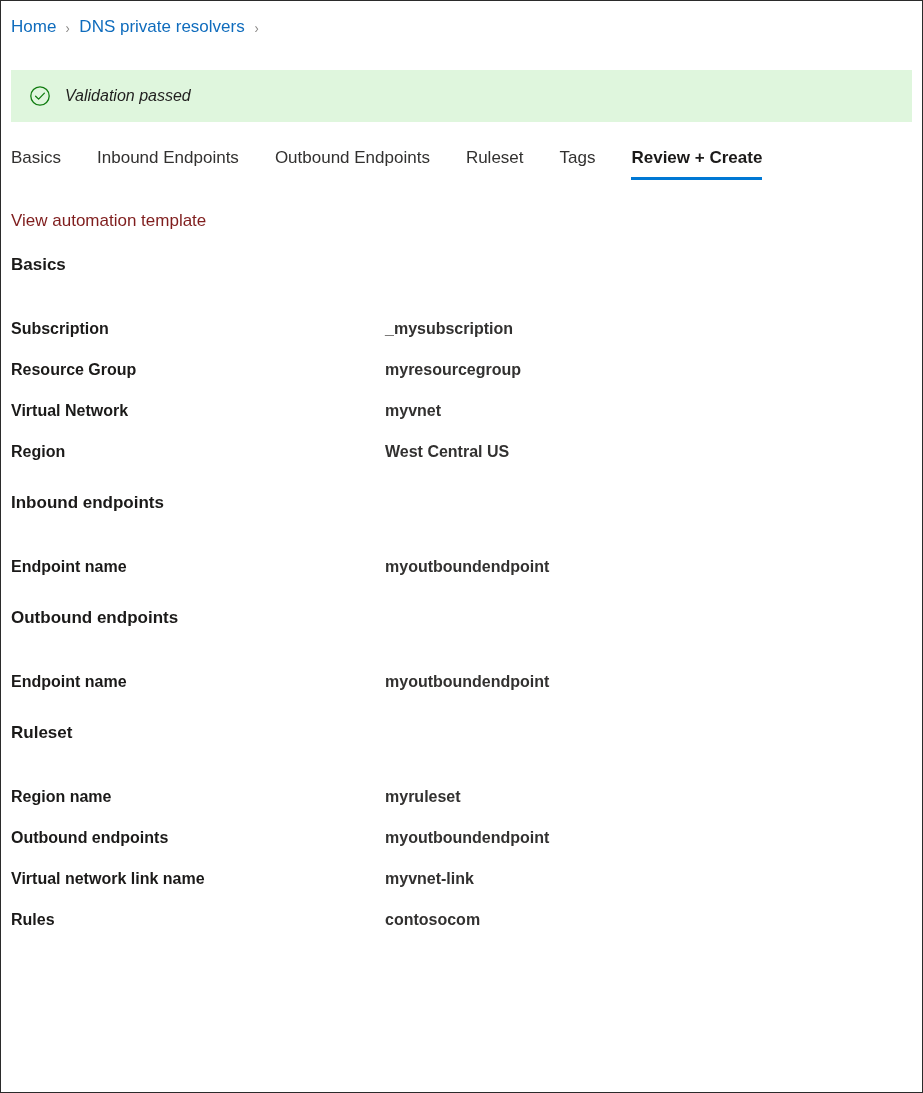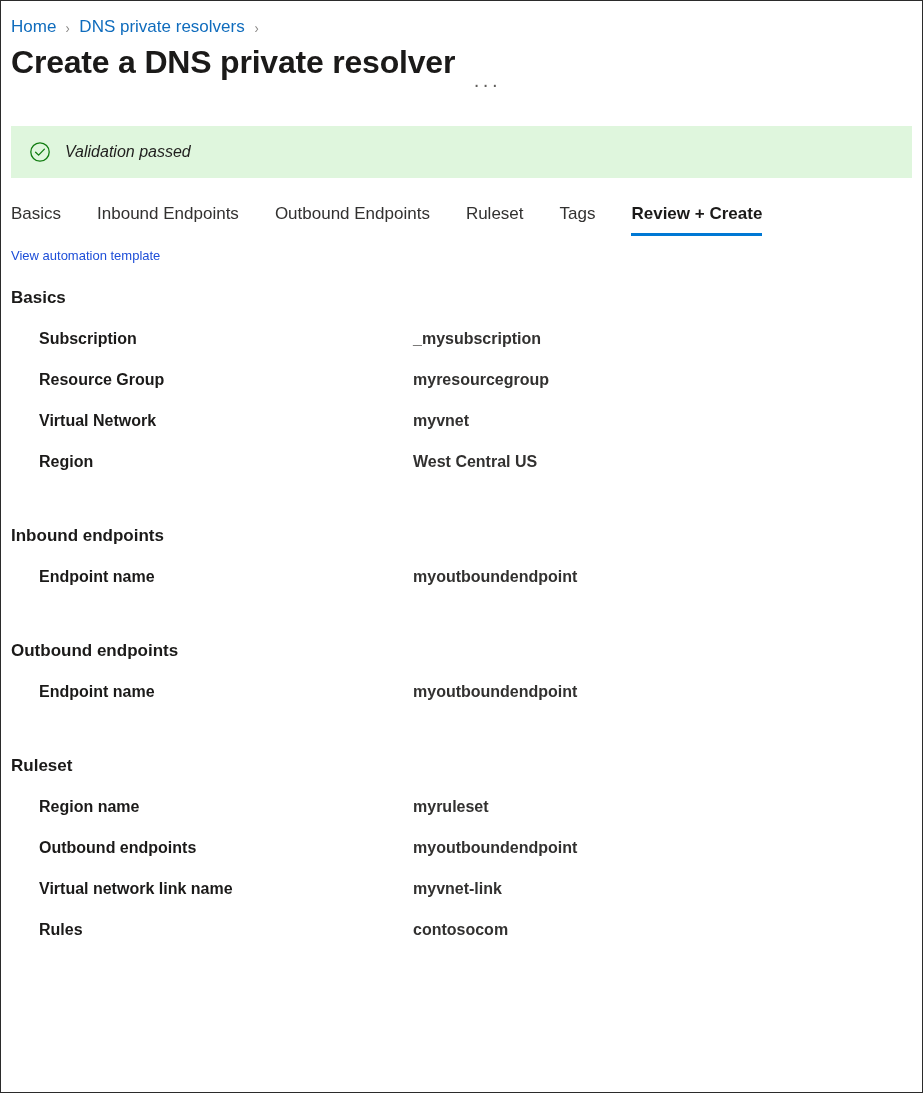--- a/index.html
+++ b/index.html
@@ -122,40 +122,39 @@
     left: 0;
     right: 0;
     bottom: 0;
     height: 3px;
     background: #0078d4;
   }
 
   
   .auto-link {
     display: inline-block;
-    margin-top: 12px;
-    font-size: 13px;
-    color: #1d4ed8;
+    margin-top: 31px;
+    font-size: 17px;
+    color: #7f1d1d;
     cursor: pointer;
   }
 
   
   .section { margin-top: 24px; }
   .section + .section { margin-top: 32px; }
   .section-heading {
     font-size: 17px;
     font-weight: 700;
     color: #1b1a19;
     margin-bottom: 22px;
   }
   .kv-row {
     display: flex;
-    align-items: flex-start;
+    align-items: flex-end;
     height: 41px;
-    margin-left: 28px;
   }
   .kv-label {
     width: 374px;
     flex: 0 0 374px;
     font-size: 16px;
     font-weight: 600;
     color: #1b1a19;
   }
   .kv-value {
     font-size: 16px;
@@ -169,24 +168,20 @@
 <div class="page">
   <div class="inner">
 
     <nav class="breadcrumb">
       <span class="crumb">Home</span>
       <span class="crumb-sep">›</span>
       <span class="crumb">DNS private resolvers</span>
       <span class="crumb-sep">›</span>
     </nav>
 
-    <div class="title-row">
-      <h1 class="page-title">Create a DNS private resolver</h1>
-      <span class="ellipsis-btn">···</span>
-    </div>
 
     <div class="banner">
       <svg class="banner-icon" viewBox="0 0 22 22">
         <circle cx="11" cy="11" r="9.2" fill="none" stroke="#107c10" stroke-width="1.3"></circle>
         <path d="M6.6 11.2 L9.6 14.1 L15.4 8.1" fill="none" stroke="#107c10" stroke-width="1.3" stroke-linecap="round" stroke-linejoin="round"></path>
       </svg>
       <span class="banner-text">Validation passed</span>
     </div>
 
     <div class="tabs">

